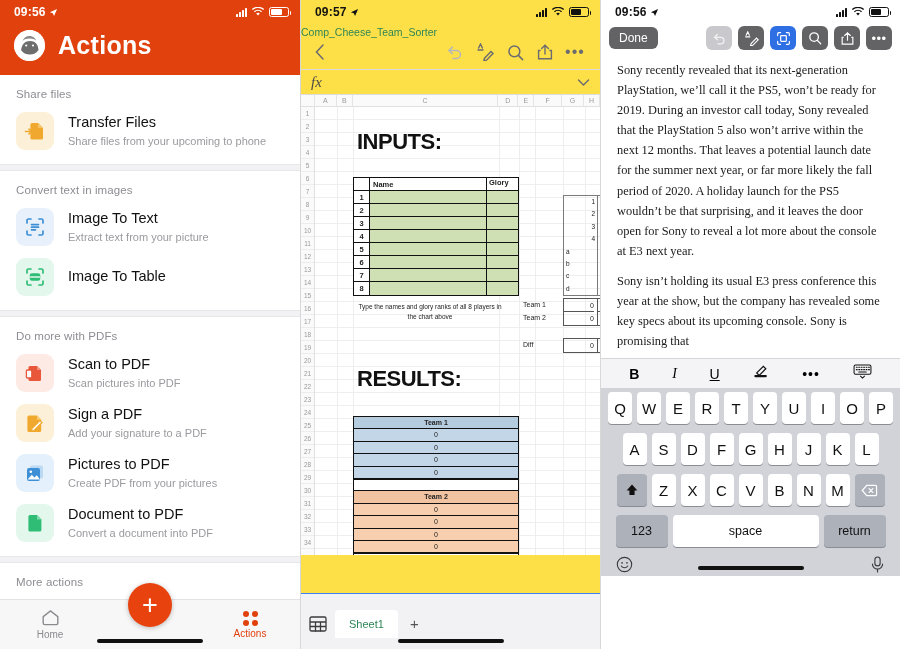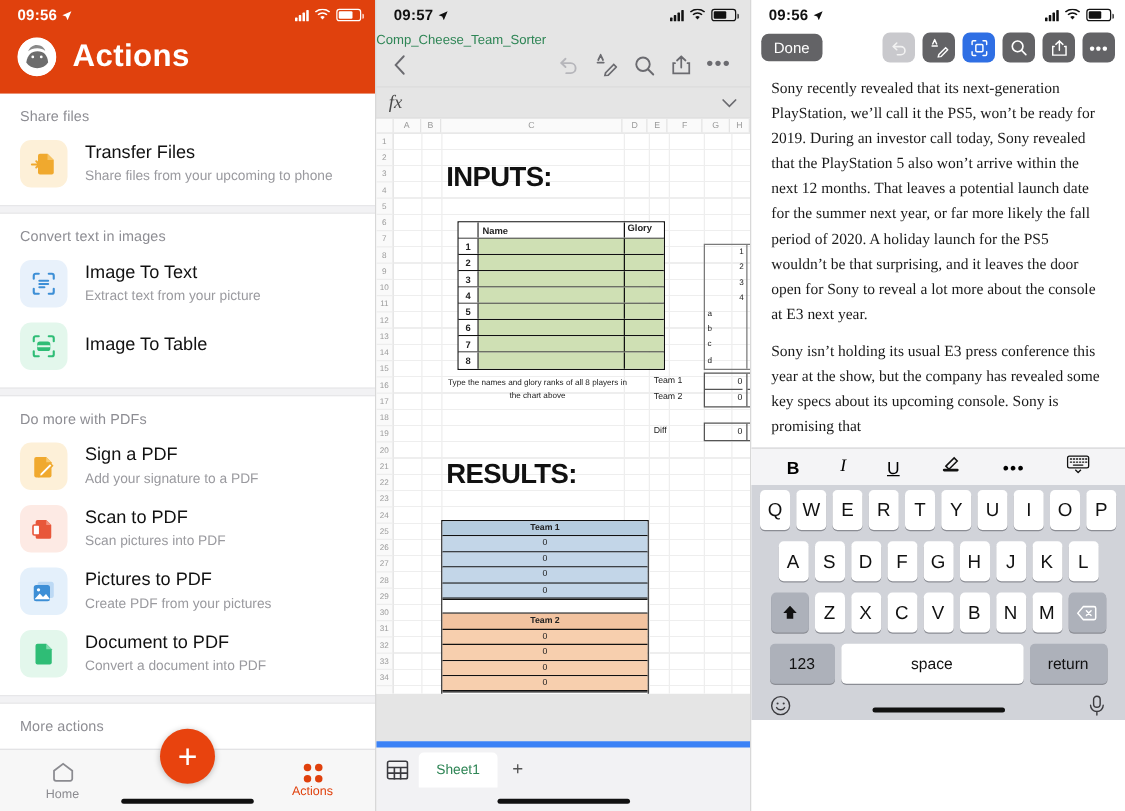--- a/index.html
+++ b/index.html
@@ -57,21 +57,21 @@
   .fab { position: absolute; left: 50%; transform: translateX(-50%); bottom: 22px;
          width: 44px; height: 44px; border-radius: 50%; background: #e8430e; color:#fff;
          display:flex; align-items:center; justify-content:center; font-size:27px; font-weight:300;
          line-height:1; box-shadow: 0 1px 5px rgba(0,0,0,.25); z-index: 5;}
   .homebar { position:absolute; bottom:6px; left:50%; transform:translateX(-50%);
              width: 106px; height: 4px; border-radius: 3px; background:#111; z-index:6;}
   .dots4 { display:grid; grid-template-columns: 6px 6px; gap:3px; justify-content:center; margin-bottom:2px;}
   .dots4 i { width:6px; height:6px; border-radius:50%; background: currentColor; display:block;}
 
   
-  .p2 { background: #e5e5e5; color:#222; }
+  .p2 { background: #fde047; color:#222; }
   .ss-titlebar { text-align:left; font-size: 10.5px; color: #2e8555; padding-top: 2px;}
   .ss-toolbar { display:flex; align-items:center; padding: 3px 10px 6px 10px; color:#8a8a8f;}
   .ss-toolbar .spacer { flex: 1 1 auto; }
   .ss-tb-btn { width: 30px; height: 22px; display:flex; align-items:center; justify-content:center;}
   .fx-bar { display:flex; align-items:center; height: 26px; border-top:1px solid #dcdcdc;
             border-bottom:1px solid #dcdcdc; padding: 0 10px; gap:8px;}
   .fx-bar .fx { font-style: italic; font-family:"Liberation Serif",serif; font-size:15px; color:#4a4a4a;}
   .fx-bar .fx-input { flex:1 1 auto; height:100%;}
   .sheet { position:relative; height: 460px; overflow:hidden; background:#fff; }
   .colhdr { display:flex; height: 12px; background:#fafafa; border-bottom:1px solid #e0e0e0;
@@ -79,21 +79,21 @@
   .colhdr .ch { border-right:1px solid #e4e4e4; text-align:center; line-height:12px;}
   .grid-wrap { position:relative; display:flex; }
   .rowhdr { width: 14px; flex:0 0 14px; background:#fafafa; border-right:1px solid #e0e0e0;
             font-size:6.5px; color:#9a9a9a;}
   .rowhdr div { height: 13px; line-height:13px; text-align:center; border-bottom:1px solid #ededed;}
   .canvas { position:relative; flex:1 1 auto; background:
      repeating-linear-gradient(to bottom, transparent 0 12px, #eeeeee 12px 13px); }
   .vline { position:absolute; top:0; bottom:0; width:1px; background:#eeeeee;}
   .cellbox { position:absolute; font-size:7px; }
   .big-title { position:absolute; font-weight:bold; font-size:22px; letter-spacing:-.5px; color:#111;}
-  .tbl { position:absolute; border:1.6px solid #111;margin-left:13px; }
+  .tbl { position:absolute; border:1.6px solid #111; }
   .tbl .hdrow { display:flex; height:13px; border-bottom:1.6px solid #111; font-size:7.5px; font-weight:bold;}
   .tbl .r { display:flex; height:13px; border-bottom:1px solid #111;}
   .tbl .r:last-child { border-bottom:none;}
   .c-num { width:16px; border-right:1.6px solid #111; text-align:center; font-weight:bold;
            font-size:7.5px; line-height:13px; background:#fff;}
   .c-name { flex:1 1 auto; border-right:1.6px solid #111; background:#cfe0b4; padding-left:3px; line-height:13px;}
   .c-glory { width:31px; background:#cfe0b4;}
   .hint { position:absolute; text-align:center; font-size:6.5px; line-height:1.55; color:#222;}
   .resbox { position:absolute; border:1.6px solid #111; }
   .resbox .rr { height:12.4px; line-height:12.4px; text-align:center; font-size:7px;
@@ -107,21 +107,21 @@
   .minitbl { position:absolute; border:1.2px solid #7a7a7a; display:flex;}
   .minitbl .col { width:34px; border-right:1.2px solid #7a7a7a; }
   .minitbl .col:last-child { border-right:none;}
   .minitbl .cel { height:12.4px; line-height:12.4px; font-size:6.5px; padding:0 2px;}
   .scorebox { position:absolute; border:1.2px solid #555; display:flex;}
   .scorebox .c { width:34px; border-right:1.2px solid #555; font-size:7px; text-align:right; padding-right:3px;}
   .scorebox .c:last-child{border-right:none;}
   .scorebox .c div { height:13px; line-height:13px; border-bottom:1px solid #555;}
   .scorebox .c div:last-child{border-bottom:none;}
   .sheetbar { position:absolute; bottom:0; left:0; width:300px; height:56px; background:#f2f2f4;
-              border-top:5px solid #3b82f6; display:flex; align-items:flex-start; padding-top:4px;}
+              border-top:1px solid #3b82f6; display:flex; align-items:flex-start; padding-top:16px;}
   .sheet-tab { height:28px; line-height:28px; padding:0 14px; background:#fff; font-size:11px;
                color:#2e8555; border-radius: 4px 4px 0 0;}
   .sheet-add { height:28px; line-height:28px; padding:0 12px; font-size:15px; color:#555;}
   .sheet-icon { width:34px; height:28px; display:flex; align-items:center; justify-content:center;}
 
   
   .p3 { background:#fff; }
   .n-toolbar { display:flex; align-items:center; padding: 2px 8px 6px 8px; gap: 6px;}
   .n-done { background:#636366; color:#fff; font-size:12px; padding:4px 10px; border-radius:6px;}
   .n-sp { flex:1 1 auto;}
@@ -232,43 +232,43 @@
             </svg>
         </div>
         <div class="act-txt">
           <div class="act-title">Image To Table</div>
         </div>
       </div>
       <div class="divider"></div>
 
       <div class="sec-label">Do more with PDFs</div>
       <div class="act-row">
+        <div class="act-icon" style="background:#fdeae4">
+          <svg width="22" height="22" viewBox="0 0 22 22">
+              <path d="M6 4h7l4 4v9.5A1.5 1.5 0 0 1 15.5 19H6a1.5 1.5 0 0 1-1.5-1.5v-12A1.5 1.5 0 0 1 6 4z" fill="#e8573a"></path>
+              <path d="M13 4l4 4h-4z" fill="#f2917d"></path>
+              <rect x="2.4" y="8" width="5.4" height="8" rx="1" fill="#fff" stroke="#e8573a" stroke-width="1.3"></rect>
+            </svg>
+        </div>
+        <div class="act-txt">
+          <div class="act-title">Scan to PDF</div>
+          <div class="act-sub">Scan pictures into PDF</div>
+        </div>
+      </div>
+      <div class="act-row">
         <div class="act-icon" style="background:#fdf0d8">
           <svg width="22" height="22" viewBox="0 0 22 22">
               <path d="M5 3.6h8l4.2 4.2v10.6A1.6 1.6 0 0 1 15.6 20H5a1.6 1.6 0 0 1-1.6-1.6V5.2A1.6 1.6 0 0 1 5 3.6z" fill="#f0a92e"></path>
               <path d="M13 3.6l4.2 4.2H13z" fill="#f8cb74"></path>
               <path d="M8 16.5l8-8 2 2-8 8-2.6.6z" fill="#fff" stroke="#f0a92e" stroke-width="1.2"></path>
             </svg>
         </div>
         <div class="act-txt">
           <div class="act-title">Sign a PDF</div>
           <div class="act-sub">Add your signature to a PDF</div>
-        </div>
-      </div>
-      <div class="act-row">
-        <div class="act-icon" style="background:#fdeae4">
-          <svg width="22" height="22" viewBox="0 0 22 22">
-              <path d="M6 4h7l4 4v9.5A1.5 1.5 0 0 1 15.5 19H6a1.5 1.5 0 0 1-1.5-1.5v-12A1.5 1.5 0 0 1 6 4z" fill="#e8573a"></path>
-              <path d="M13 4l4 4h-4z" fill="#f2917d"></path>
-              <rect x="2.4" y="8" width="5.4" height="8" rx="1" fill="#fff" stroke="#e8573a" stroke-width="1.3"></rect>
-            </svg>
-        </div>
-        <div class="act-txt">
-          <div class="act-title">Scan to PDF</div>
-          <div class="act-sub">Scan pictures into PDF</div>
         </div>
       </div>
       <div class="act-row">
         <div class="act-icon" style="background:#e4f0fb">
           <svg width="22" height="22" viewBox="0 0 22 22">
               <rect x="6" y="3.4" width="13" height="13" rx="2" fill="#bcd9f4"></rect>
               <rect x="3" y="6" width="13" height="13" rx="2" fill="#3d8fd6"></rect>
               <circle cx="6.8" cy="9.8" r="1.3" fill="#fff"></circle>
               <path d="M3.6 17.4l4.2-4.6 2.6 2.8 2.4-2.4 3.2 4.2z" fill="#fff"></path>
             </svg>

